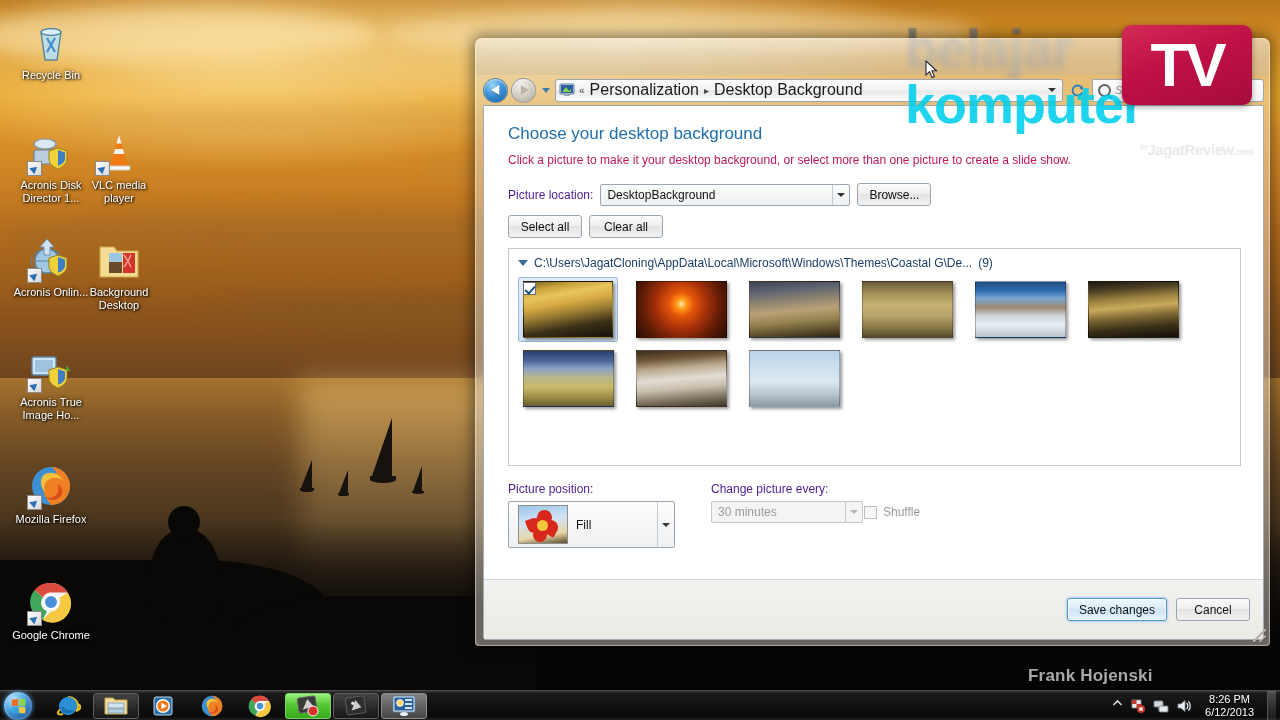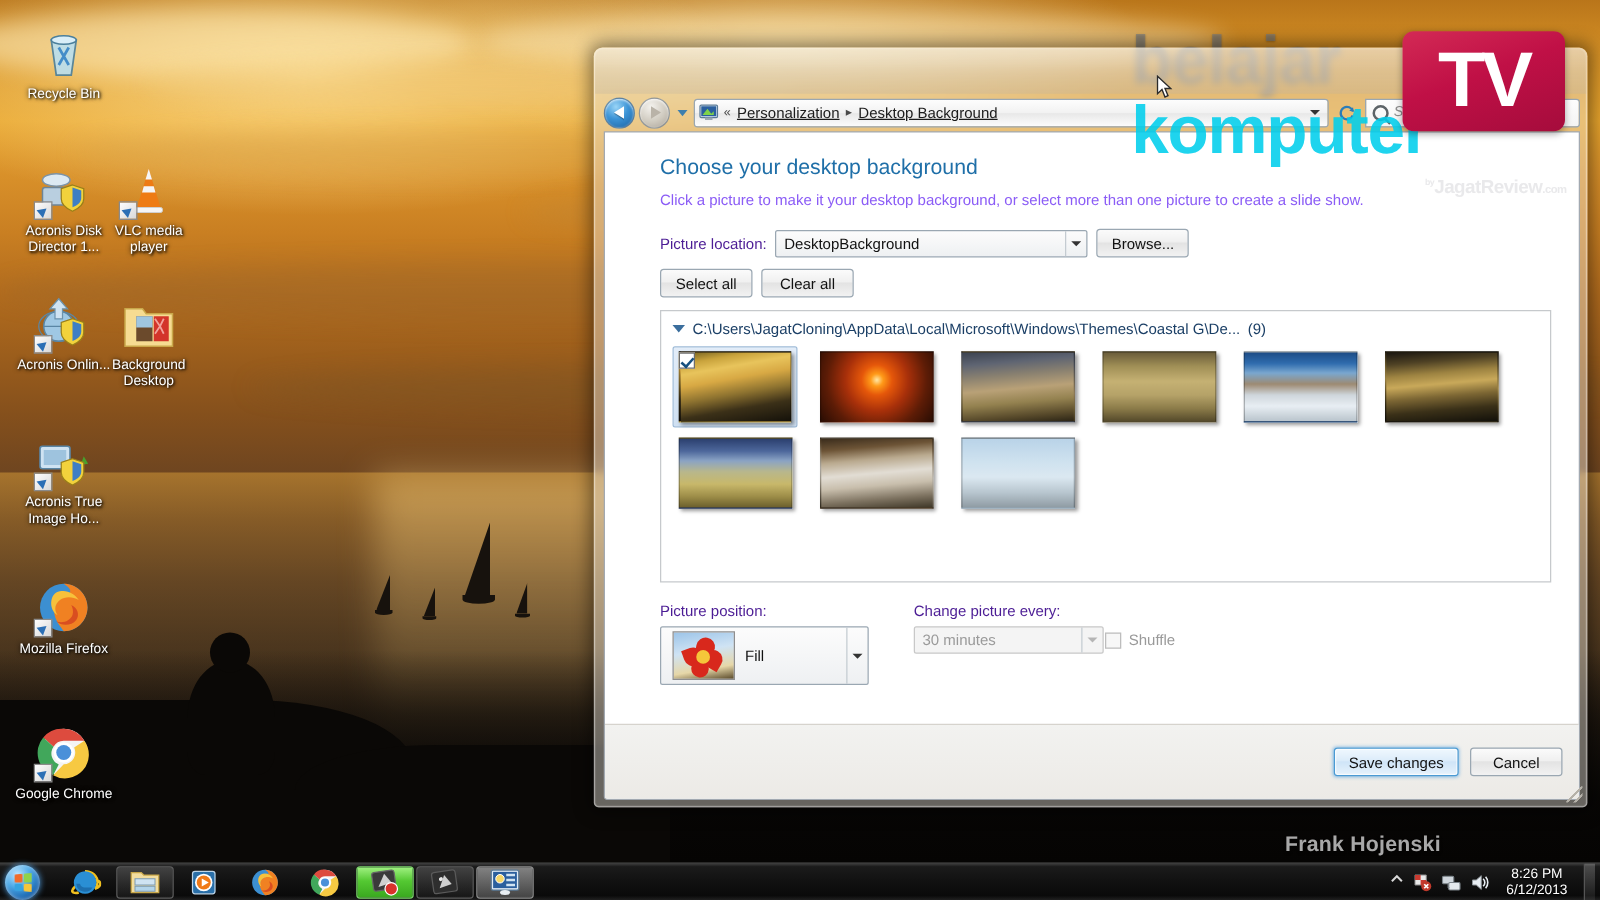--- a/index.html
+++ b/index.html
@@ -232,22 +232,22 @@
   #addressbar {
     flex:1; height:23px; display:flex; align-items:center;
     background:linear-gradient(180deg,#fdfdfd 0%,#f2f2f2 48%,#e8e8e8 52%,#fcfcfc 100%);
     border:1px solid #9aa7b2; border-radius:3px; padding:0 2px 0 3px;
     min-width:0;
   }
   #cp-mini-icon {
     width:16px; height:16px; flex:0 0 auto; margin-right:3px; position:relative;
   }
   .crumb {
-    font-size:12px; color:#1b1b1b; padding:2px 4px; white-space:nowrap;
-    cursor:pointer; border-radius:2px;text-decoration:underline;
+    font-size:16px; color:#1b1b1b; padding:2px 4px; white-space:nowrap;
+    cursor:pointer; border-radius:2px;
   }
   .crumb-sep { color:#4a4a4a; font-size:10px; padding:0 1px; flex:0 0 auto; }
   #addr-drop {
     margin-left:auto; width:16px; height:21px; flex:0 0 auto;
     display:flex; align-items:center; justify-content:center; cursor:pointer;
   }
   #addr-drop i {
     width:0; height:0; border-left:4px solid transparent; border-right:4px solid transparent;
     border-top:4px solid #333;
   }
@@ -270,25 +270,25 @@
   }
   #search-icon-g:after {
     content:""; position:absolute; right:-4px; bottom:-3px;
     width:6px; height:2px; background:#5d6468; transform:rotate(45deg);
   }
   #content {
     position:absolute; left:7px; top:66px; width:781px; height:535px;
     background:#fff; border:1px solid #a2a9b1; border-radius:0 0 3px 3px;
     overflow:hidden;
   }
-  #content-inner { padding:18px 22px 0 24px; height:395px;margin-left:20px; }
+  #content-inner { padding:18px 22px 0 24px; height:395px; }
   #page-title {
     font-size:17px; color:#1f6fa8; font-weight:normal; margin-bottom:9px;
   }
-  #page-sub { font-size:12px; color:#8b5cf6; margin-bottom:16px; }
+  #page-sub { font-size:12px; color:#be185d; margin-bottom:16px; }
 
   .frow { display:flex; align-items:center; gap:7px; margin-bottom:9px; }
   .flabel { font-size:12px; color:#4c1d95; }
   .combo {
     height:22px; border:1px solid #9aa7b2; border-radius:2px;
     background:linear-gradient(180deg,#fcfcfc,#eef0f2);
     display:flex; align-items:center; padding:0 0 0 6px;
     font-size:12px; color:#111; cursor:pointer;
   }
   .combo .cbtn {

